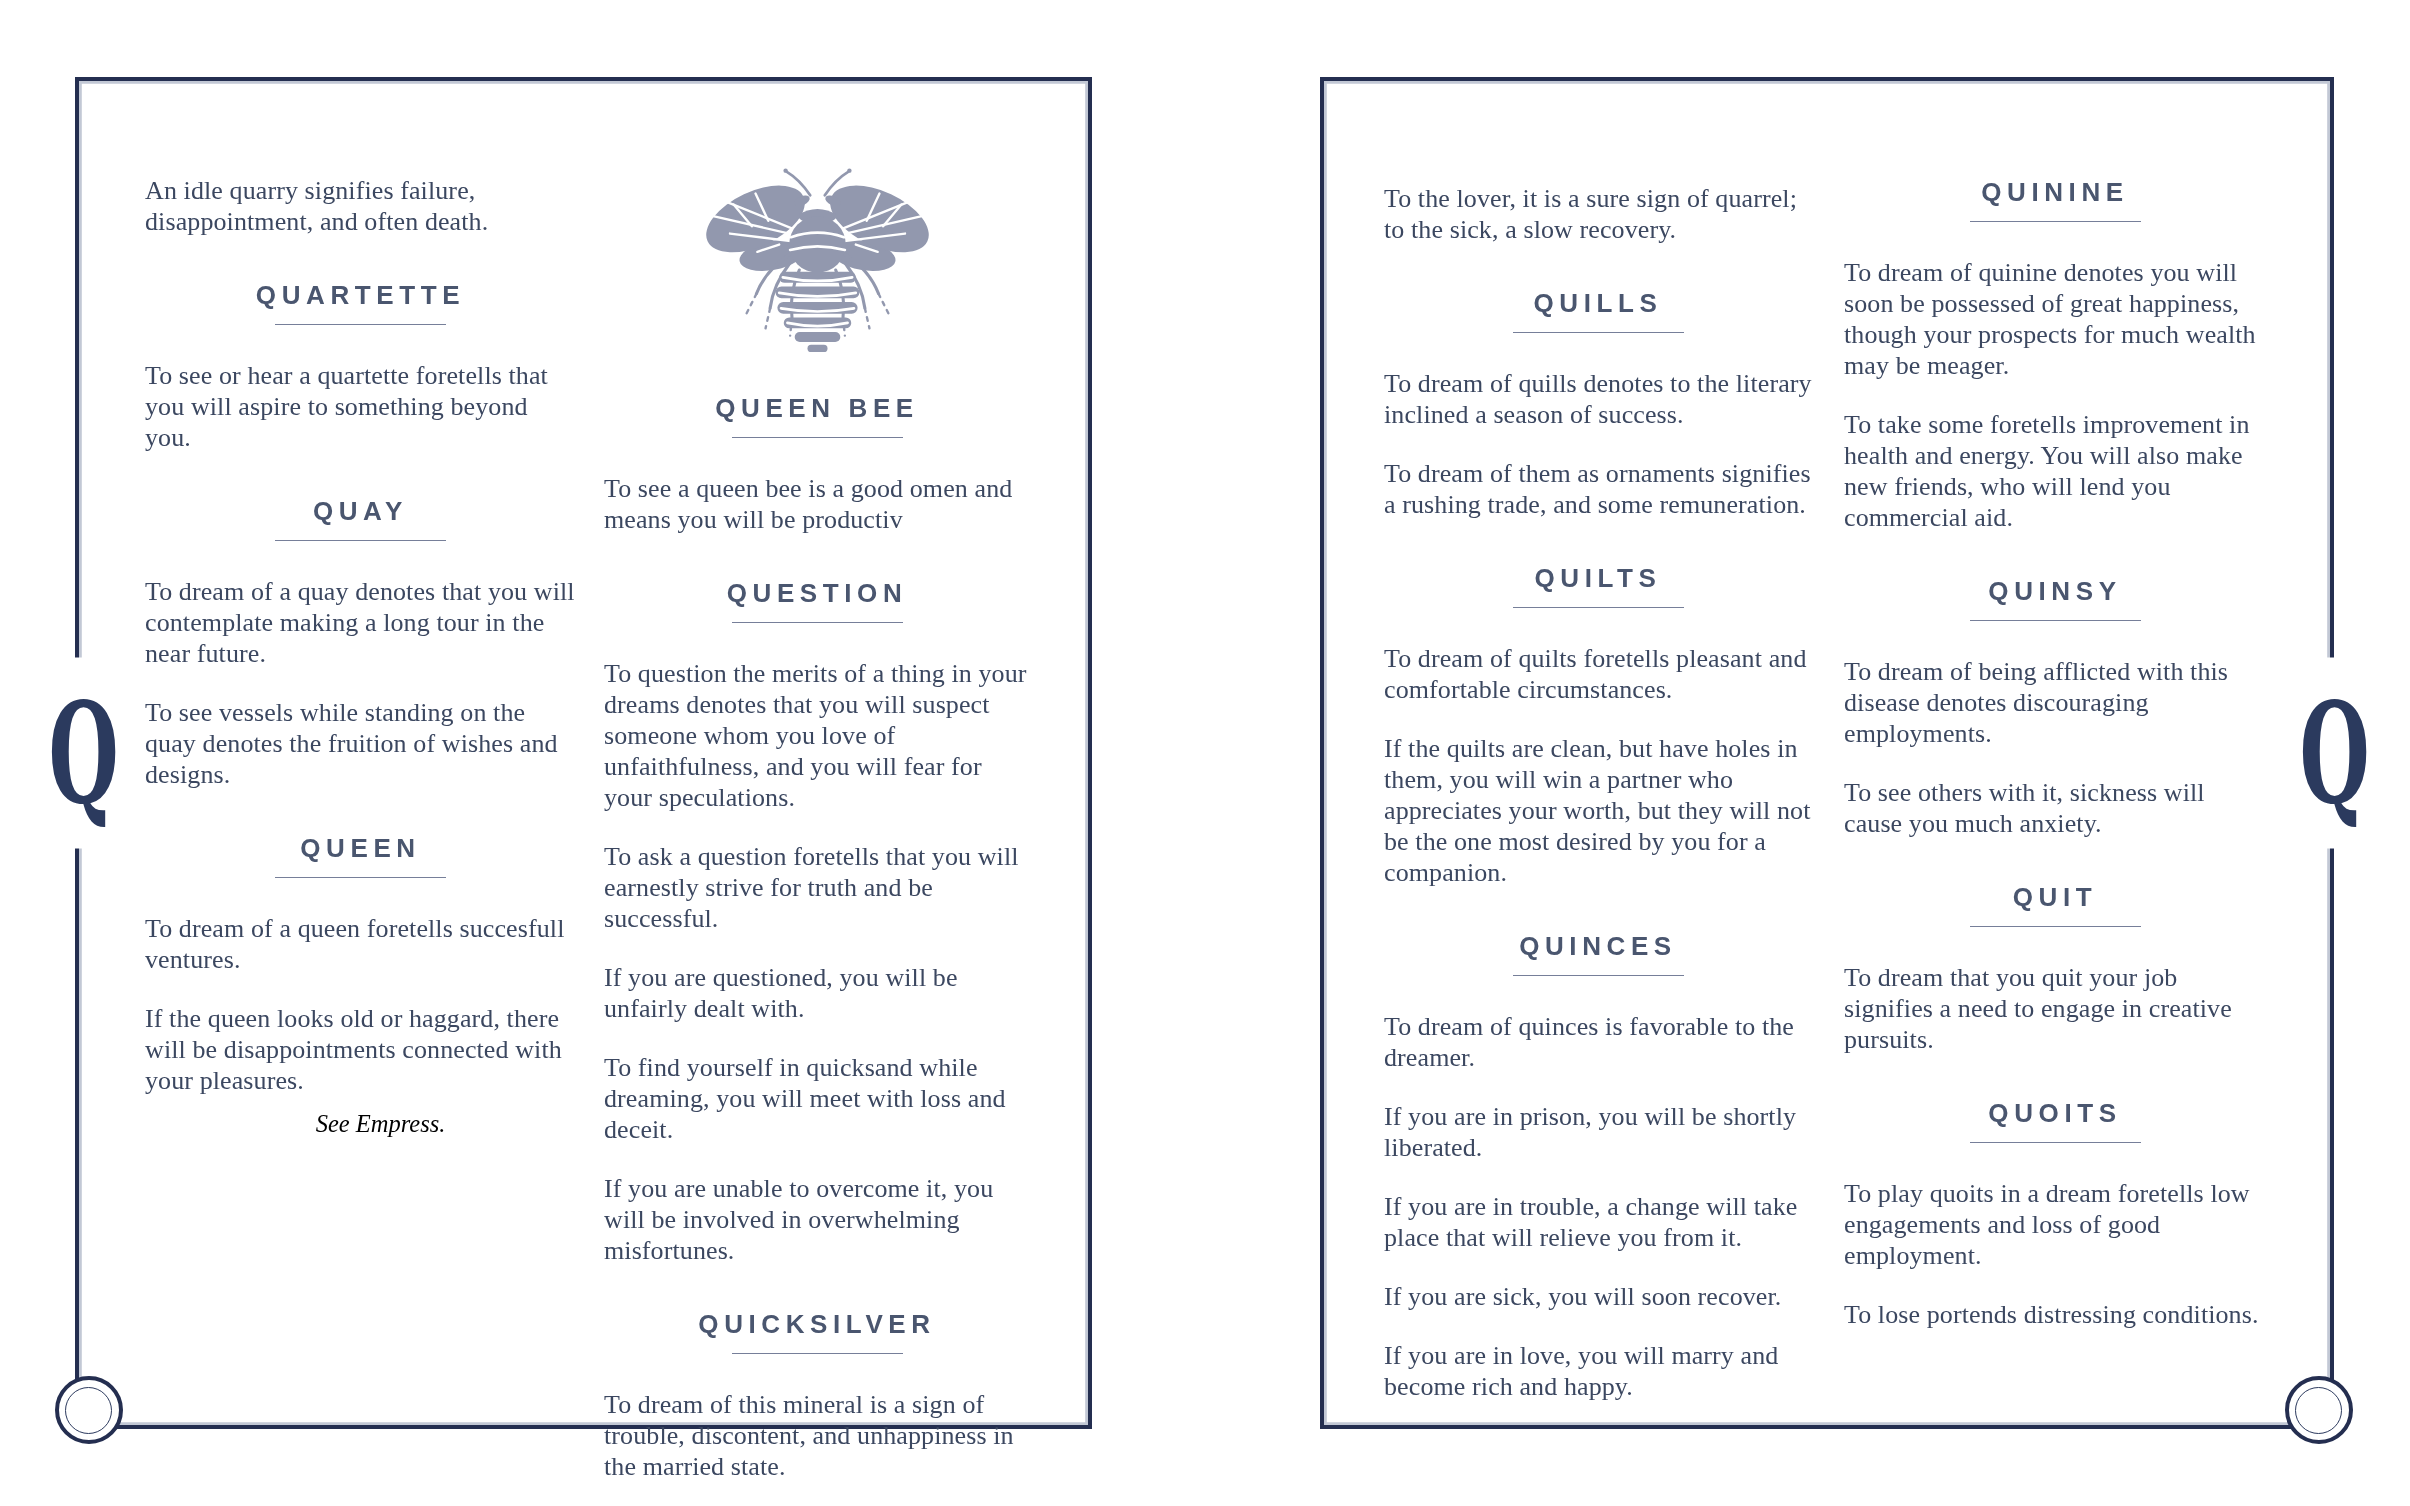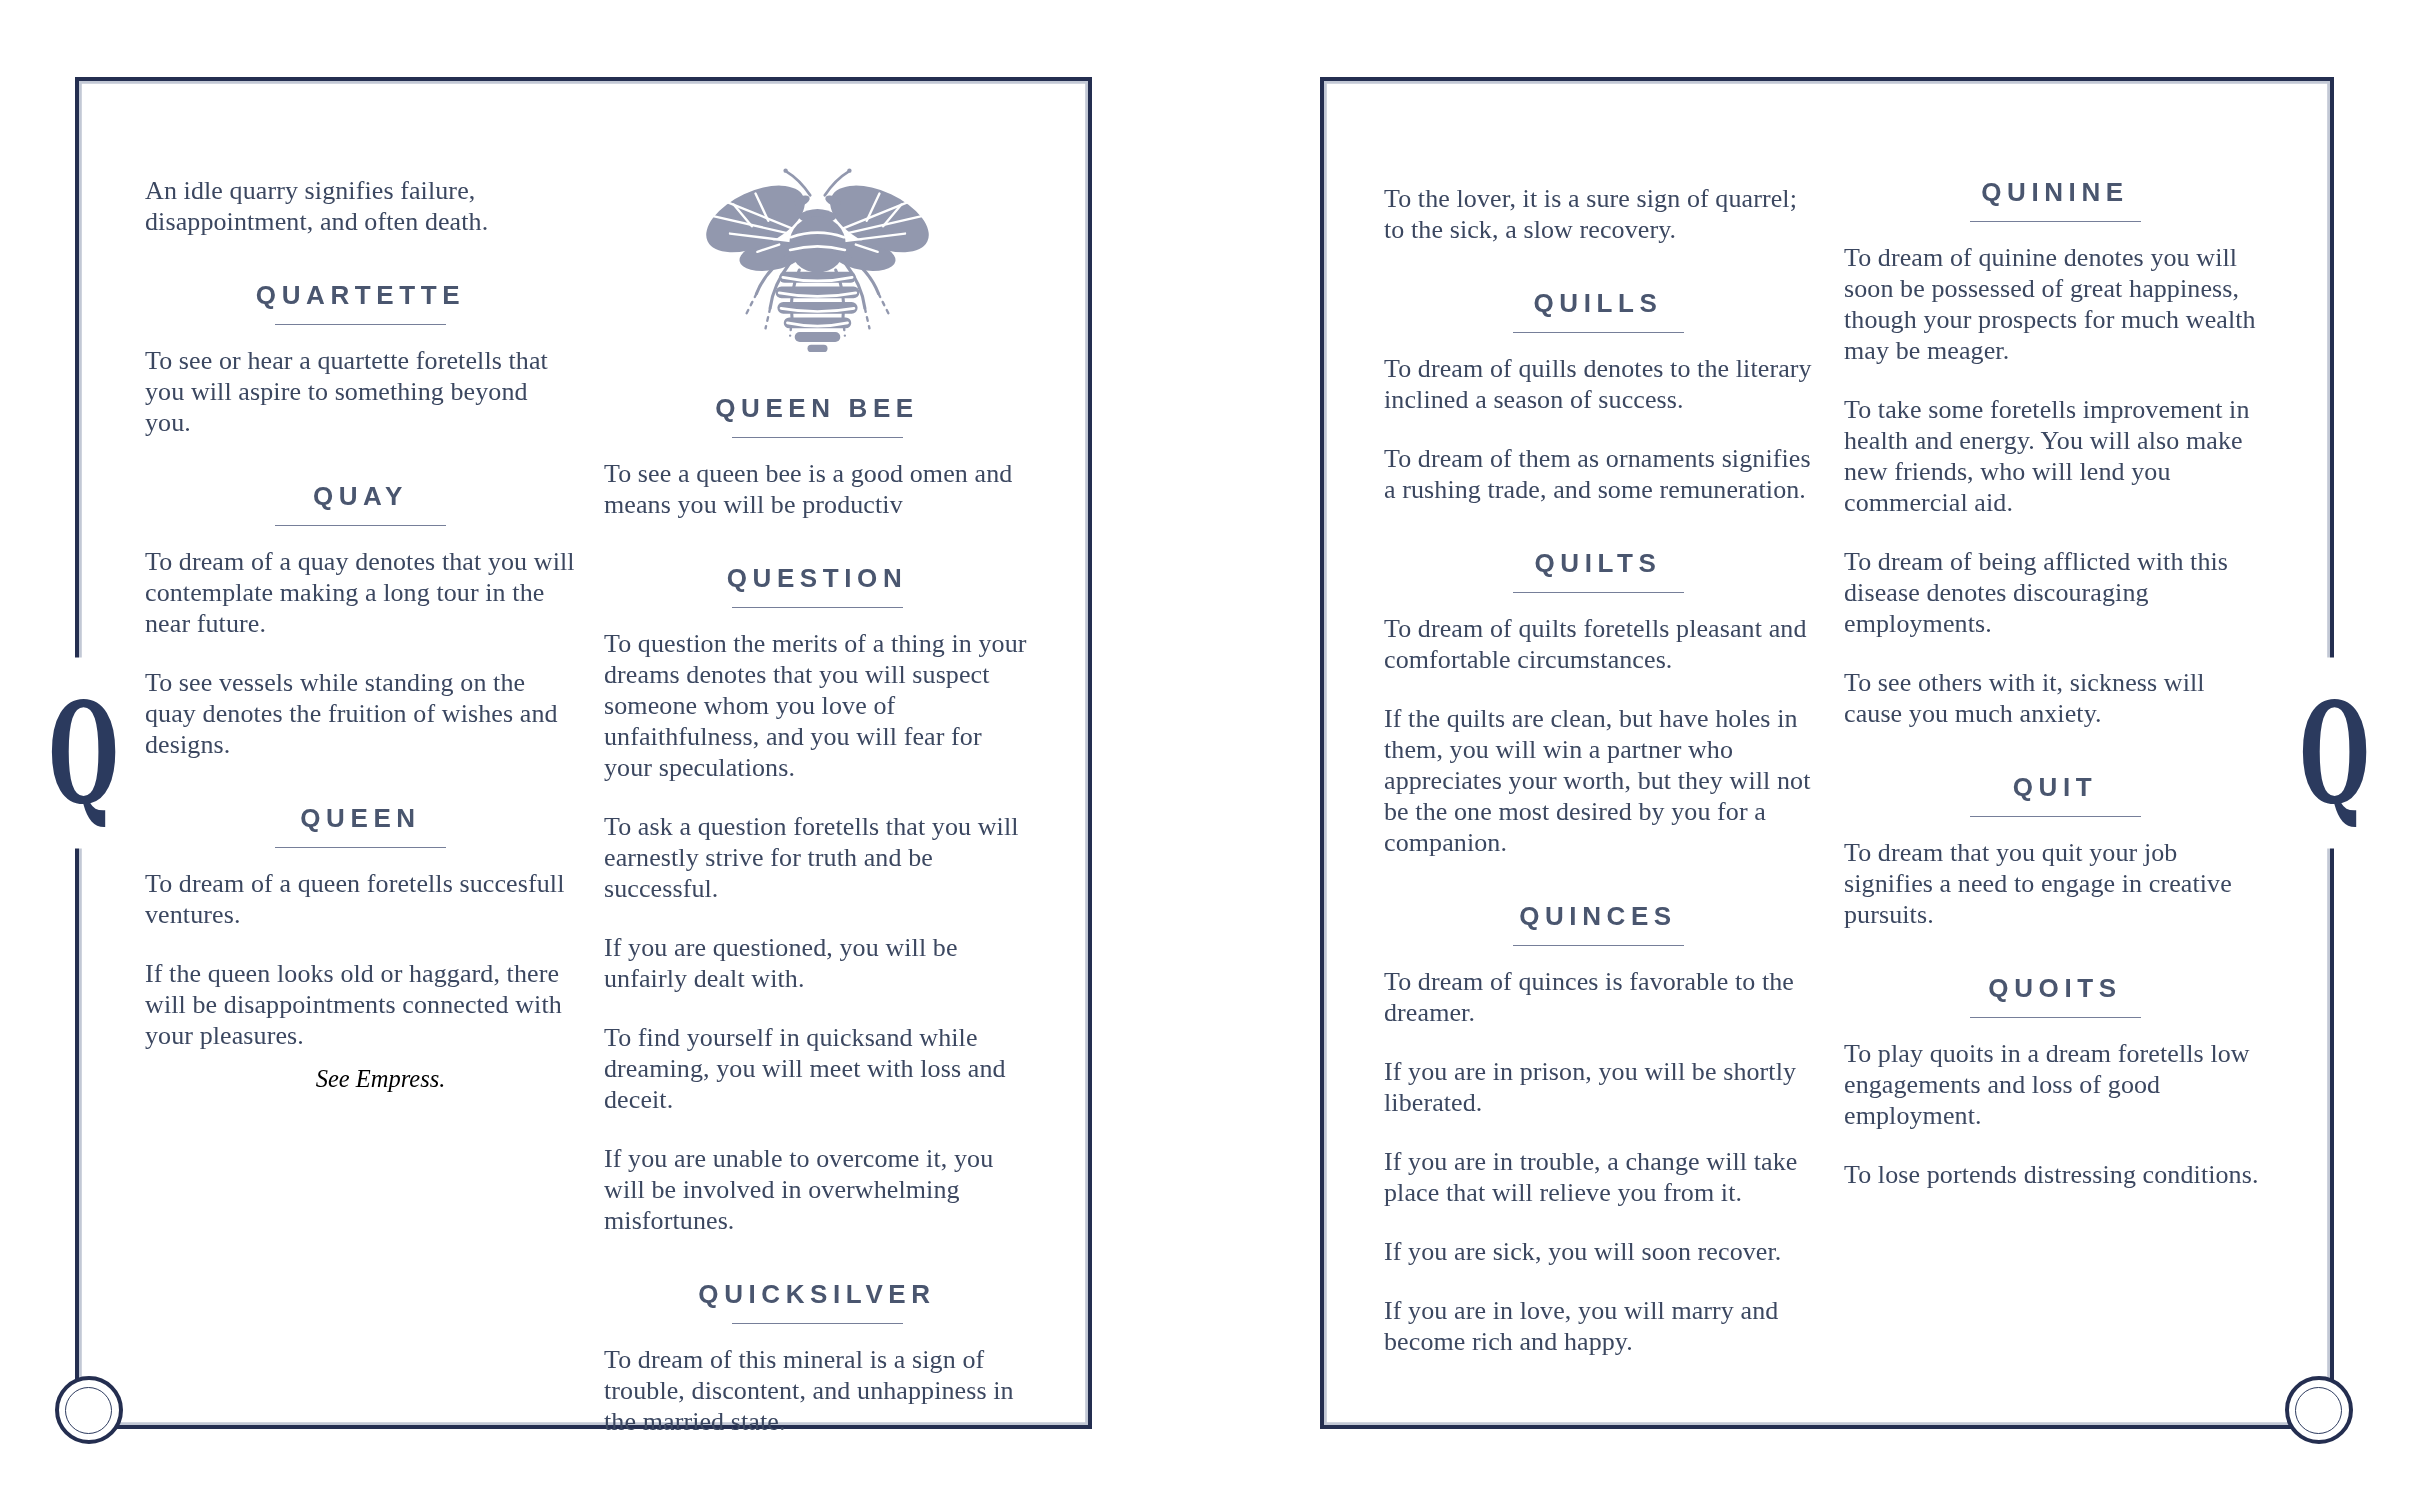--- a/index.html
+++ b/index.html
@@ -24,21 +24,21 @@
   .col-r2{left:520px;width:422px;padding-top:53px;}
 
   p.body-p{
     font-size:26px;line-height:31px;margin:0 0 28px 0;
     letter-spacing:0.1px;
   }
   p.see-ref{
     font-style:italic;font-size:24.5px;line-height:30px;
     margin:-15px 0 28px 0;padding-left:40px;color:#000000;text-align:center;
   }
-  h2.sec{margin:43px 0 20px 0;text-align:center;}
+  h2.sec{margin:43px 0 35px 0;text-align:center;}
   .sec-label{
     display:block;
     font-family:"Liberation Sans","DejaVu Sans",sans-serif;
     font-size:26px;font-weight:700;letter-spacing:5.6px;color:#4a566f;
   }
   .sec-rule{
     display:block;width:171px;height:0;
     border-bottom:1.9px solid #767f99;margin:13px auto 0 auto;
   }
   .bee-wrap{width:237px;margin:0 auto -5.6px auto;}
@@ -228,20 +228,24 @@
         <p class="body-p">If you are sick, you will soon recover.</p>
         <p class="body-p">If you are in love, you will marry and become rich and happy.</p>
       </div>
     <div class="col col-r2" id="col-r2">
         <h2 class="sec">
           <span class="sec-label">QUININE</span>
           <span class="sec-rule"></span>
         </h2>
         <p class="body-p">To dream of quinine denotes you will soon be possessed of great happiness, though your prospects for much wealth may be meager.</p>
         <p class="body-p">To take some foretells improvement in health and energy. You will also make new friends, who will lend you commercial aid.</p>
+        <h2 class="sec">
+          <span class="sec-label">QUINSY</span>
+          <span class="sec-rule"></span>
+        </h2>
         <p class="body-p">To dream of being afflicted with this disease denotes discouraging employments.</p>
         <p class="body-p">To see others with it, sickness will cause you much anxiety.</p>
         <h2 class="sec">
           <span class="sec-label">QUIT</span>
           <span class="sec-rule"></span>
         </h2>
         <p class="body-p">To dream that you quit your job signifies a need to engage in creative pursuits.</p>
         <h2 class="sec">
           <span class="sec-label">QUOITS</span>
           <span class="sec-rule"></span>

